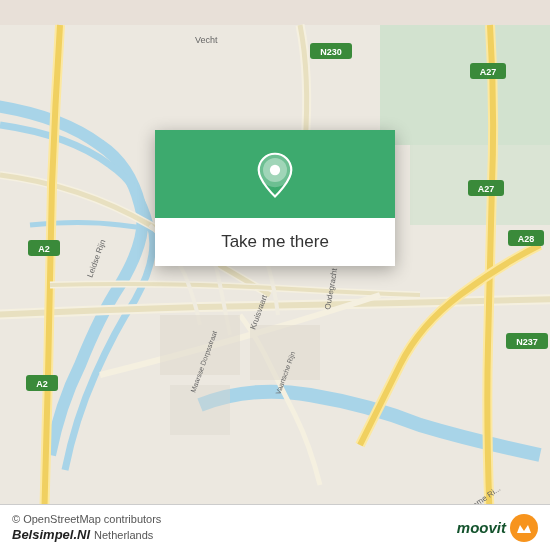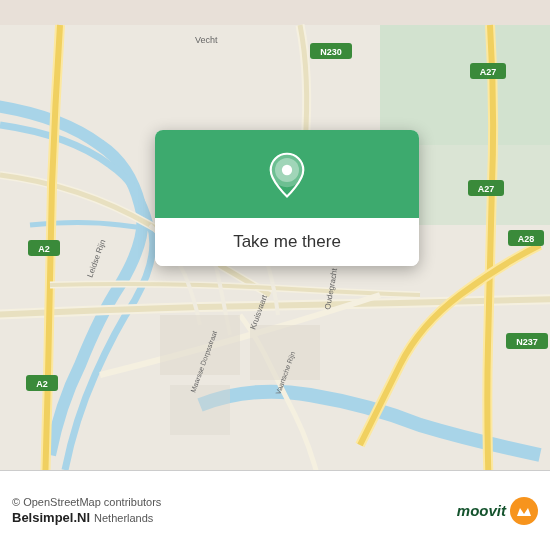--- a/index.html
+++ b/index.html
@@ -25,23 +25,23 @@
       position: absolute;
       top: 0; left: 0;
       width: 100%; height: 100%;
     }
 
     
     #popup-card {
       position: absolute;
       top: 130px;
       left: 155px;
-      width: 264px;
+      width: 240px;
       background: white;
-      border-radius: 8px;
+      border-radius: 0;
       box-shadow: 0 4px 16px rgba(0,0,0,0.3);
       overflow: hidden;
       display: flex;
       flex-direction: column;
       align-items: center;
     }
 
     #popup-green-area {
       background-color: #3daa6e;
       width: 100%;
@@ -69,35 +69,36 @@
     }
 
     
     #bottom-bar {
       position: absolute;
       bottom: 0;
       left: 0;
       width: 100%;
       background: white;
       border-top: 1px solid #ccc;
-      padding: 25px 12px;
+      padding: 8px 12px;
       display: flex;
       justify-content: space-between;
       align-items: center;
     }
 
     #copyright-text {
       font-size: 11px;
       color: #555;
     }
 
     #location-label {
       font-size: 13px;
       font-weight: 600;
       color: #222;
+      font-style: italic;
     }
 
     #moovit-logo {
       display: flex;
       align-items: center;
       gap: 4px;
     }
 
     #moovit-logo-text {
       font-size: 15px;

